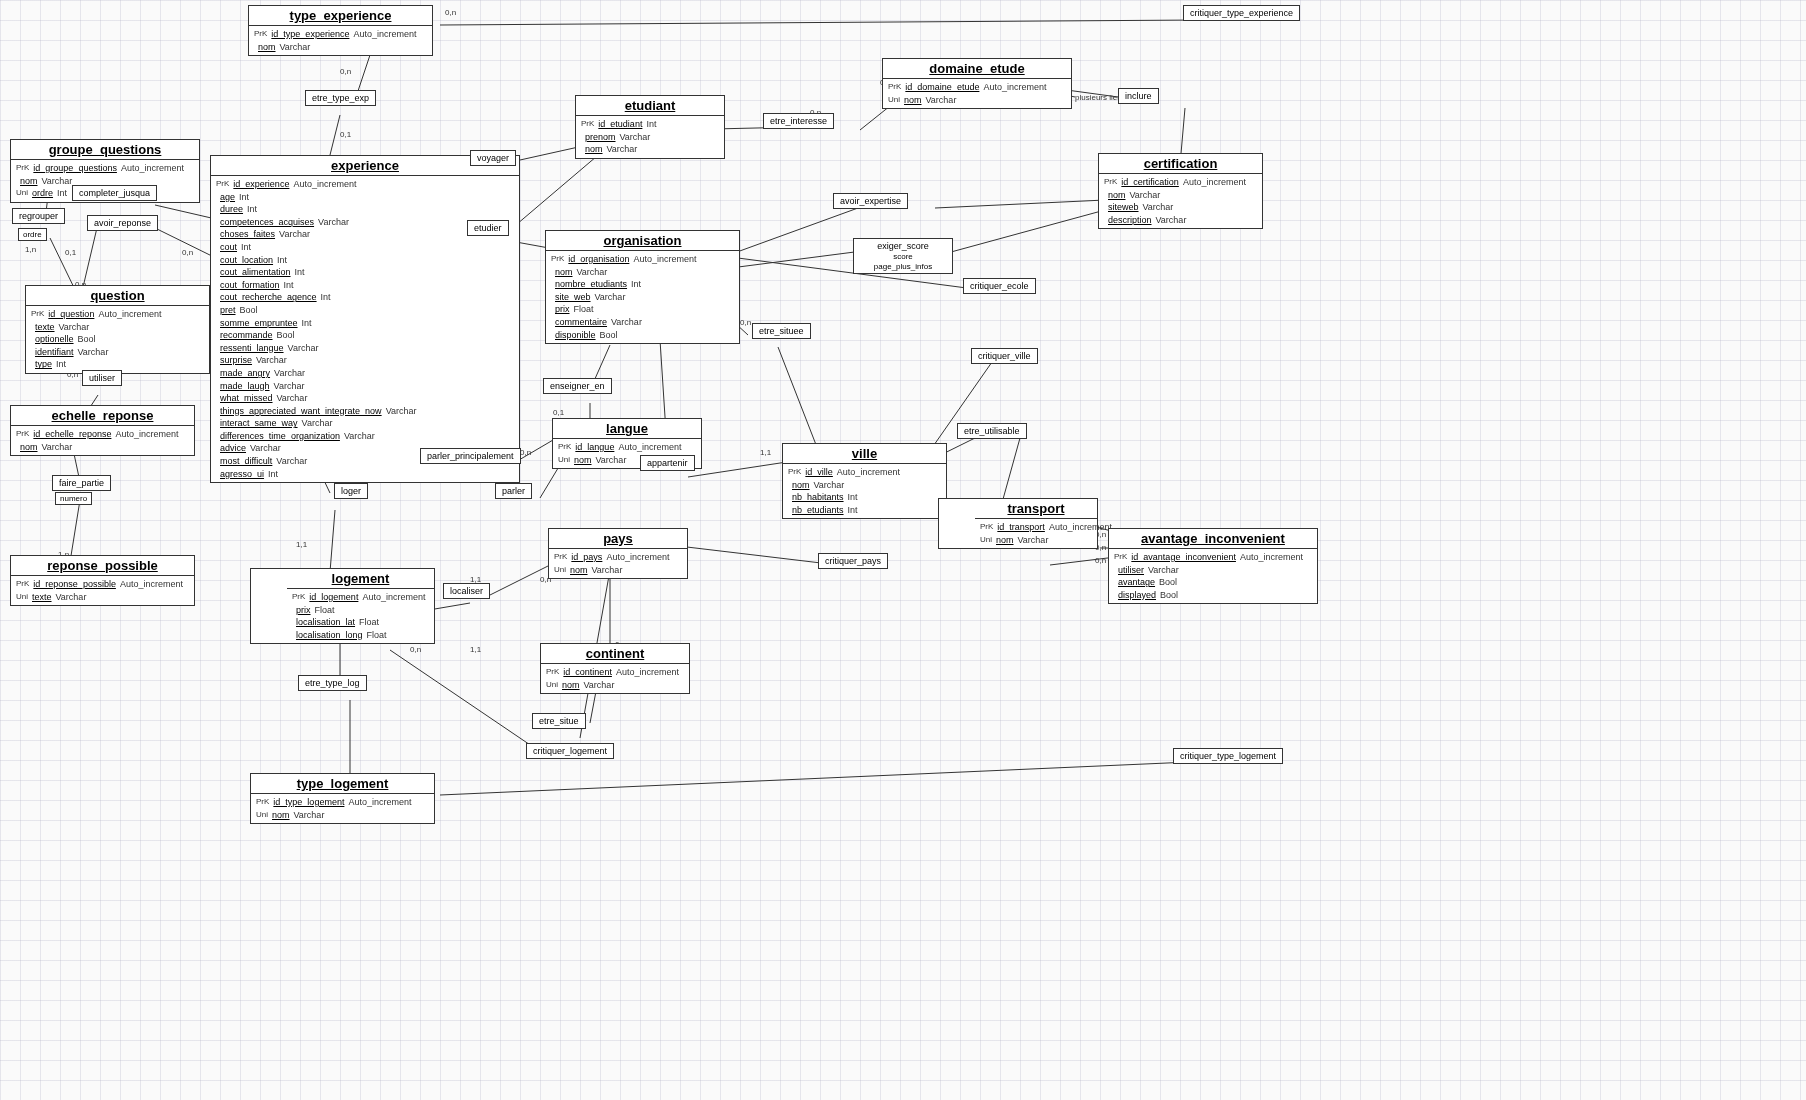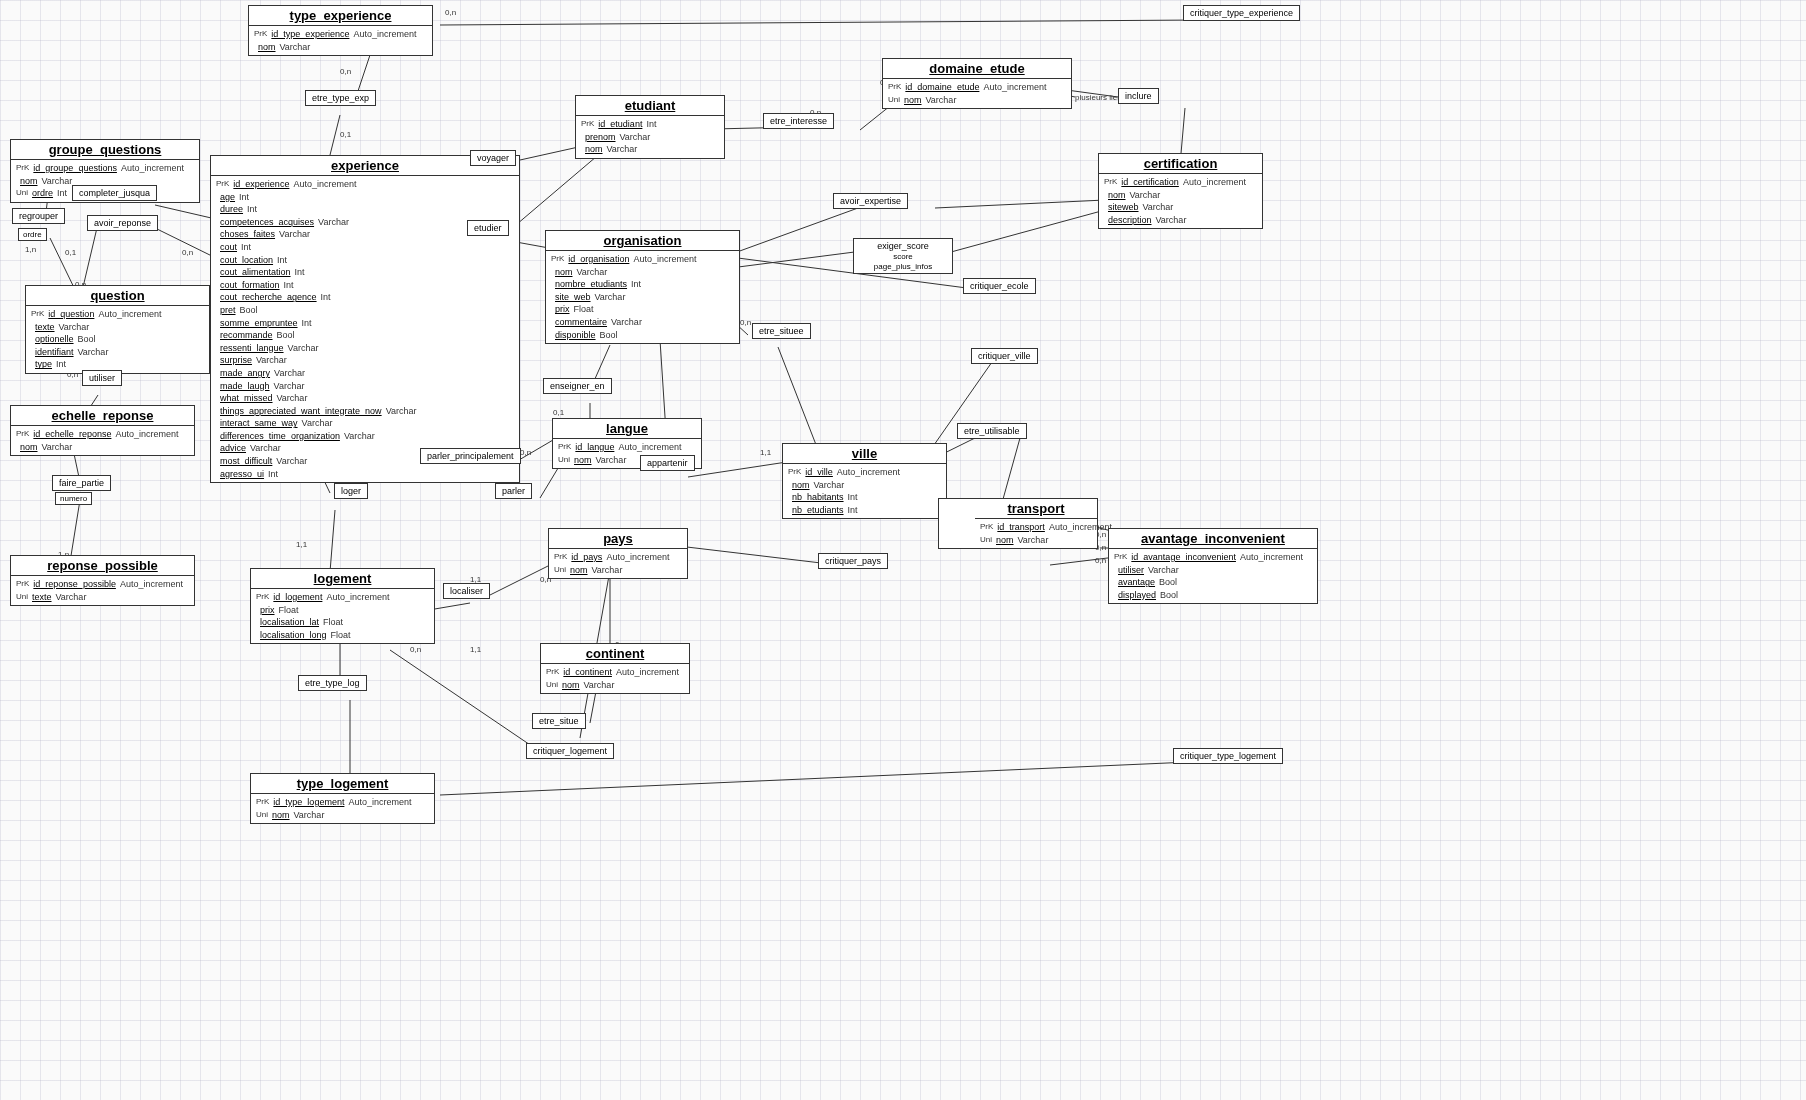--- a/index.html
+++ b/index.html
@@ -574,21 +574,21 @@
           <span class="field-type">Auto_increment</span>
         </div>
       <div class="entity-row">
           <span class="prefix">Uni</span>
           <span class="field-name">nom</span>
           <span class="field-type">Varchar</span>
         </div>
     </div>
   </div>
 
-  <div class="entity" style="left:250px; top:568px; width:185px;">
+  <div class="entity" style="left:250px; top:568px; width:185px;padding-left:36px;">
     <div class="entity-title">logement</div>
     <div class="entity-body">
       <div class="entity-row">
           <span class="prefix">PrK</span>
           <span class="field-name" style="text-decoration:underline">id_logement</span>
           <span class="field-type">Auto_increment</span>
         </div>
       <div class="entity-row">
           <span class="prefix"></span>
           <span class="field-name">prix</span>

